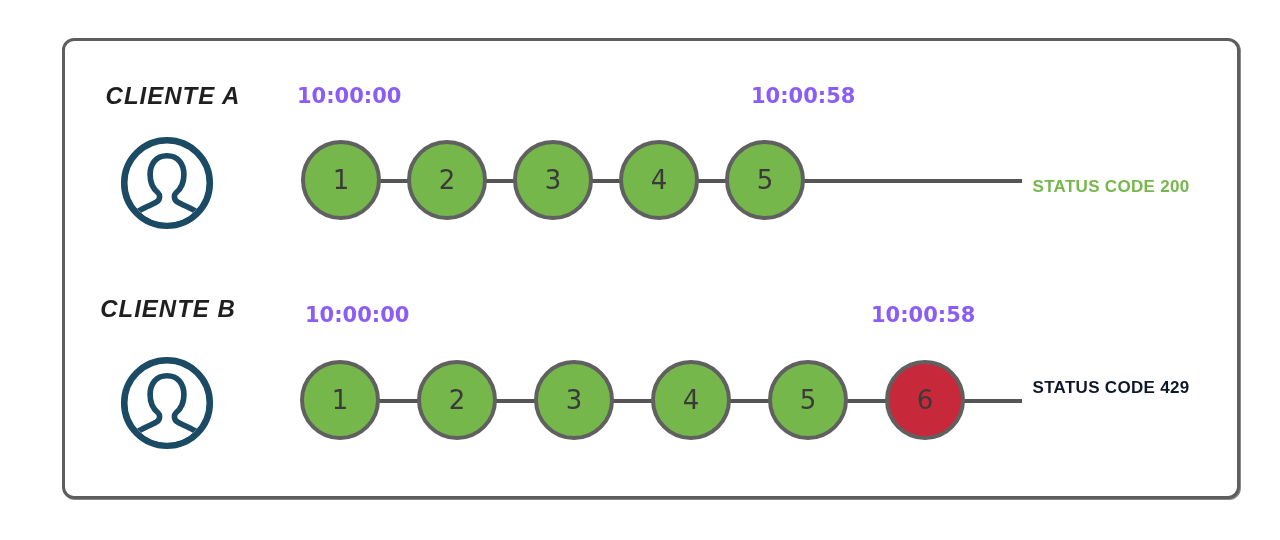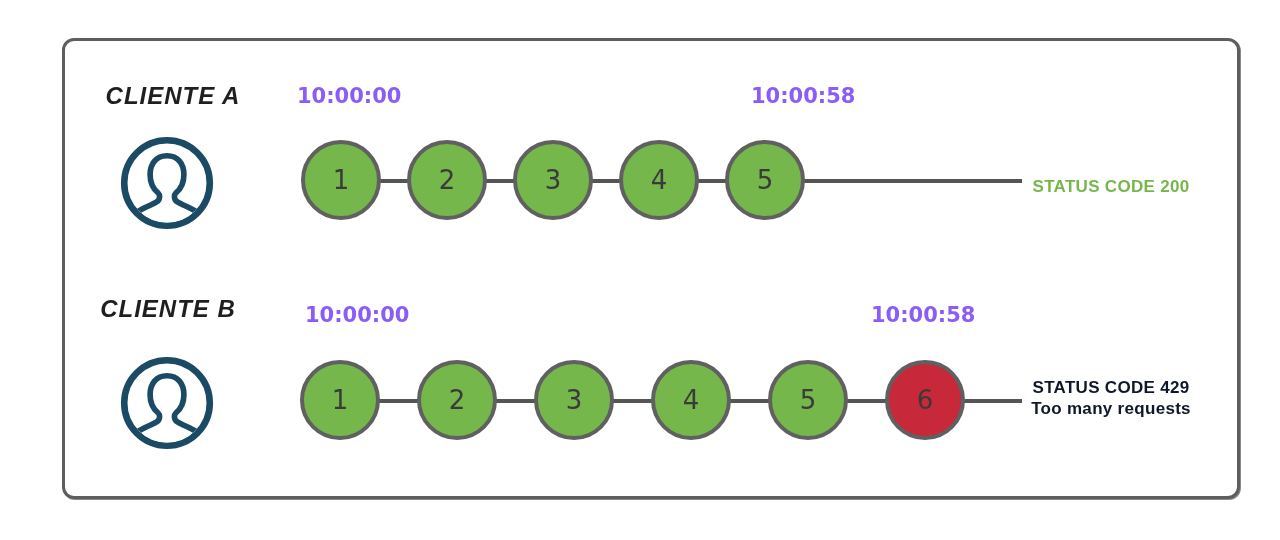--- a/index.html
+++ b/index.html
@@ -160,15 +160,14 @@
     </svg>
   <div class="timeline line-b"></div>
   <div class="request-circle cb1" data-status="ok">1</div>
   <div class="request-circle cb2" data-status="ok">2</div>
   <div class="request-circle cb3" data-status="ok">3</div>
   <div class="request-circle cb4" data-status="ok">4</div>
   <div class="request-circle cb5" data-status="ok">5</div>
   <div class="request-circle cb6" data-status="blocked">6</div>
   <div class="status-block status-b" data-type="blocked">
     <div>STATUS CODE 429</div>
-    <div>Too many requests</div>
   </div>
 </div>
 
 </body></html>

